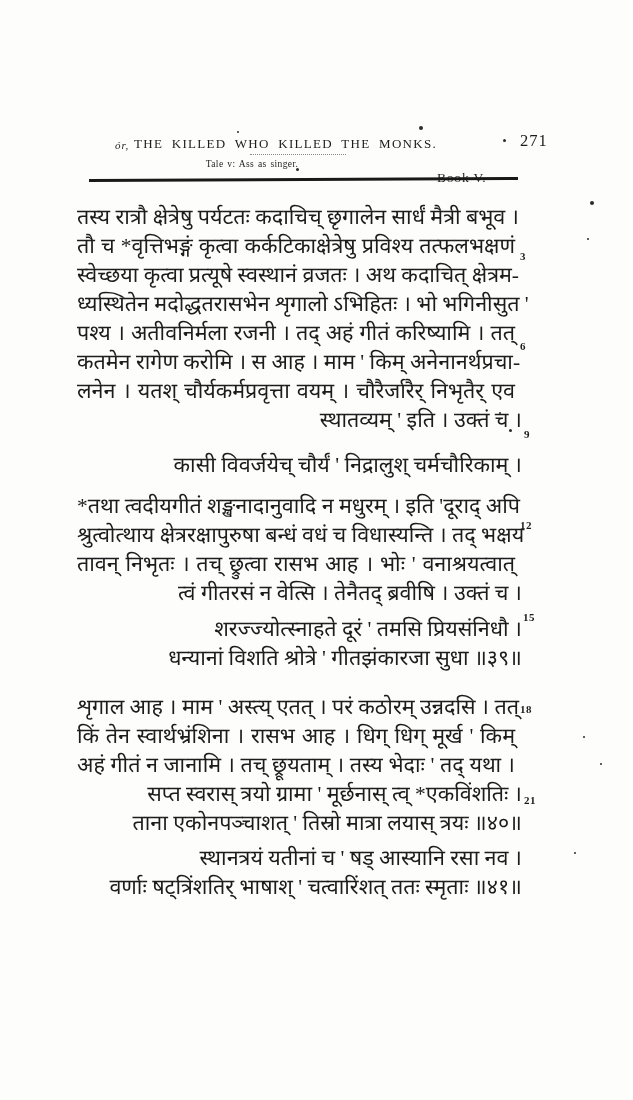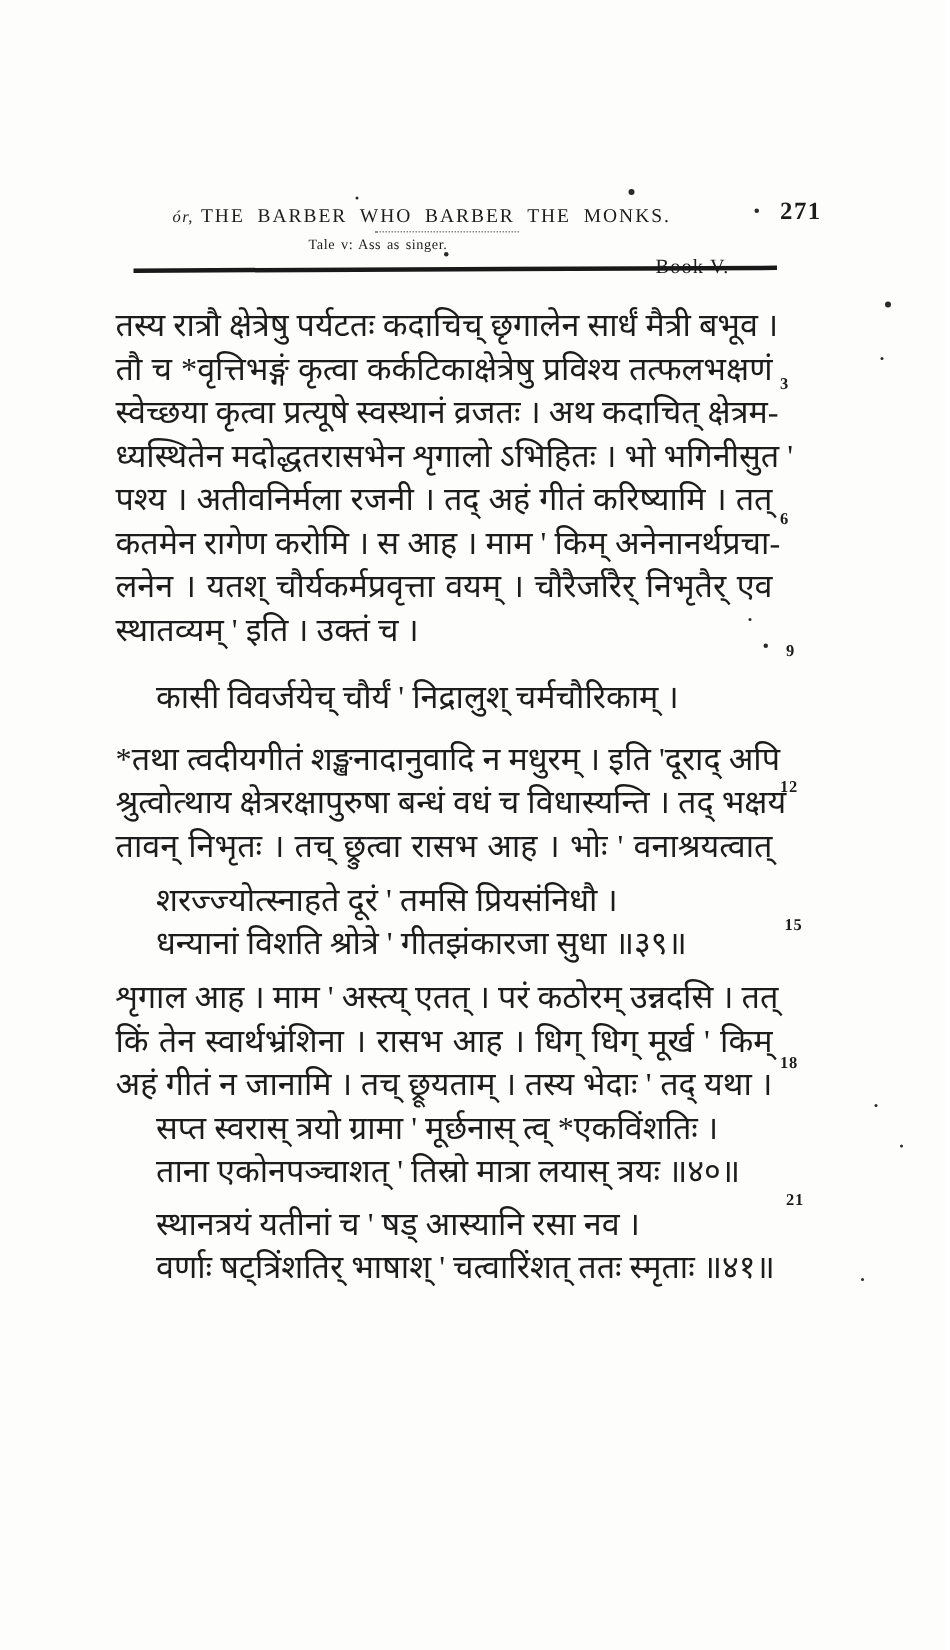--- a/index.html
+++ b/index.html
@@ -9,63 +9,64 @@
     width:630px;height:1100px;
     background:#fdfdfc;
     color:#1c1c1c;
     font-family:"Liberation Serif","DejaVu Serif",serif;
     overflow:hidden;
   }
   
   .hdr-prefix{position:absolute;left:115px;top:139px;font-size:11px;letter-spacing:1px;font-style:italic;}
   .hdr-title{position:absolute;left:134px;top:136px;font-size:13px;letter-spacing:1.3px;word-spacing:4px;}
   .hdr-book{position:absolute;left:437px;top:136px;font-size:13.5px;letter-spacing:0.8px;margin-top:34px;}
-  .hdr-page{position:absolute;left:520px;top:131px;font-size:16.5px;font-weight:bold;letter-spacing:1px;}
+  .hdr-page{position:absolute;left:520px;top:131px;font-size:16.5px;font-weight:normal;letter-spacing:1px;}
   .caption{position:absolute;left:252px;top:159px;transform:translateX(-50%);
            font-size:9.5px;font-weight:normal;letter-spacing:0.4px;word-spacing:1px;white-space:nowrap;}
   .dotline{position:absolute;left:250px;top:154px;width:96px;height:0;border-bottom:1.5px dotted #8a8a8a;}
   .rule{position:absolute;left:89px;top:178px;width:429px;height:2.6px;background:#191919;transform:rotate(-0.25deg);}
   
   .bodycol{position:absolute;left:77px;top:203px;width:445px;}
-  .line{height:29px;font-size:21.5px;line-height:29px;white-space:nowrap;}
+  .line{height:29px;font-size:21.5px;line-height:29px;white-space:nowrap;text-align:right;}
   .verse{padding-left:27px;}
   .fill{width:438px;text-align:justify;text-align-last:justify;}
-  .g1{margin-top:16px}.g4{margin-top:12px}.g5{margin-top:7px}.g6{margin-top:6px}.g7{margin-top:7px}
+  .g1{margin-top:16px}.g4{margin-top:12px}.g5{margin-top:20px}.g6{margin-top:6px}.g7{margin-top:7px}
   
   .mnum{position:absolute;left:520px;width:26px;font-size:11px;font-weight:bold;letter-spacing:0.5px;}
   
   .speck{position:absolute;background:#2a2a2a;border-radius:50%;}
 </style>
 </head>
 <body>
 
 <div class="page">
 
   <span class="hdr-prefix">ór,</span>
-  <span class="hdr-title">THE BARBER WHO BARBER THE MONKS.</span>
+  <span class="hdr-title">THE KILLED WHO KILLED THE MONKS.</span>
   <span class="hdr-book">Book V.</span>
   <span class="hdr-page">271</span>
 
   <div class="dotline"></div>
   <div class="caption">Tale v: Ass as singer.</div>
   <div class="rule"></div>
 
   <div class="bodycol">
     <div class="line fill">तस्य रात्रौ क्षेत्रेषु पर्यटतः कदाचिच् छृगालेन सार्धं मैत्री बभूव ।</div>
     <div class="line fill">तौ च *वृत्तिभङ्गं कृत्वा कर्कटिकाक्षेत्रेषु प्रविश्य तत्फलभक्षणं</div>
     <div class="line fill">स्वेच्छया कृत्वा प्रत्यूषे स्वस्थानं व्रजतः । अथ कदाचित् क्षेत्रम-</div>
     <div class="line fill">ध्यस्थितेन मदोद्धतरासभेन शृगालो ऽभिहितः । भो भगिनीसुत '</div>
     <div class="line fill">पश्य । अतीवनिर्मला रजनी । तद् अहं गीतं करिष्यामि । तत्</div>
     <div class="line fill">कतमेन रागेण करोमि । स आह । माम ' किम् अनेनानर्थप्रचा-</div>
     <div class="line fill">लनेन । यतश् चौर्यकर्मप्रवृत्ता वयम् । चौरैर्जारैर् निभृतैर् एव</div>
     <div class="line">स्थातव्यम् ' इति । उक्तं च ।</div>
     <div class="line verse g1">कासी विवर्जयेच् चौर्यं ' निद्रालुश् चर्मचौरिकाम् ।</div>
     <div class="line fill g4">*तथा त्वदीयगीतं शङ्खनादानुवादि न मधुरम् । इति 'दूराद् अपि</div>
     <div class="line fill">श्रुत्वोत्थाय क्षेत्ररक्षापुरुषा बन्धं वधं च विधास्यन्ति । तद् भक्षय</div>
     <div class="line fill">तावन् निभृतः । तच् छ्रुत्वा रासभ आह । भोः ' वनाश्रयत्वात्</div>
+    <div class="line">त्वं गीतरसं न वेत्सि । तेनैतद् ब्रवीषि । उक्तं च ।</div>
     <div class="line verse g7">शरज्ज्योत्स्नाहते दूरं ' तमसि प्रियसंनिधौ ।</div>
     <div class="line verse">धन्यानां विशति श्रोत्रे ' गीतझंकारजा सुधा ॥३९॥</div>
     <div class="line fill g5">शृगाल आह । माम ' अस्त्य् एतत् । परं कठोरम् उन्नदसि । तत्</div>
     <div class="line fill">किं तेन स्वार्थभ्रंशिना । रासभ आह । धिग् धिग् मूर्ख ' किम्</div>
     <div class="line fill">अहं गीतं न जानामि । तच् छ्रूयताम् । तस्य भेदाः ' तद् यथा ।</div>
     <div class="line verse">सप्त स्वरास् त्रयो ग्रामा ' मूर्छनास् त्व् *एकविंशतिः ।</div>
     <div class="line verse">ताना एकोनपञ्चाशत् ' तिस्रो मात्रा लयास् त्रयः ॥४०॥</div>
     <div class="line verse g6">स्थानत्रयं यतीनां च ' षड् आस्यानि रसा नव ।</div>
     <div class="line verse">वर्णाः षट्त्रिंशतिर् भाषाश् ' चत्वारिंशत् ततः स्मृताः ॥४१॥</div>
   </div>

